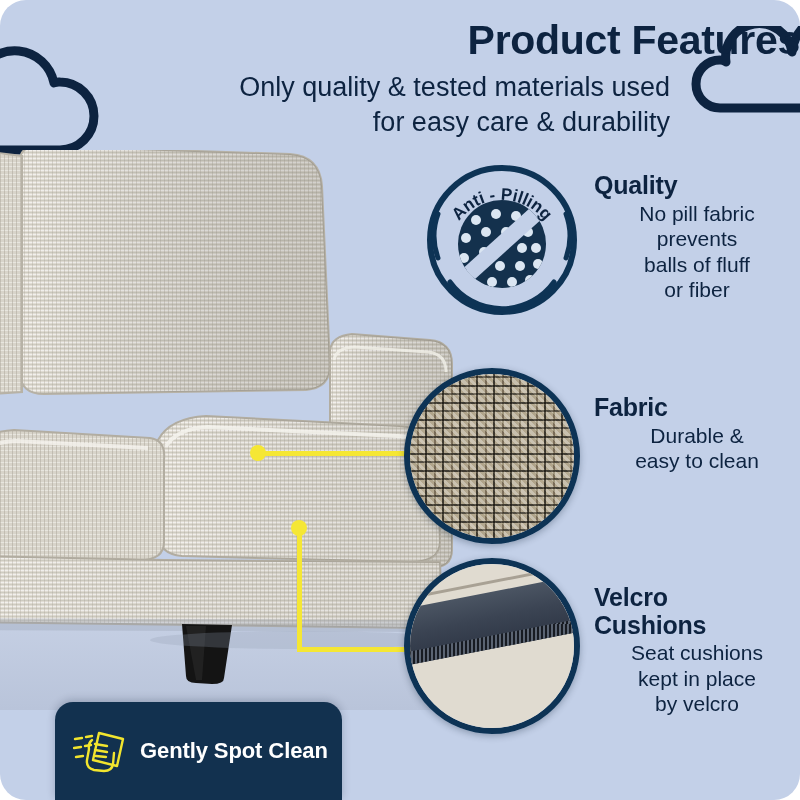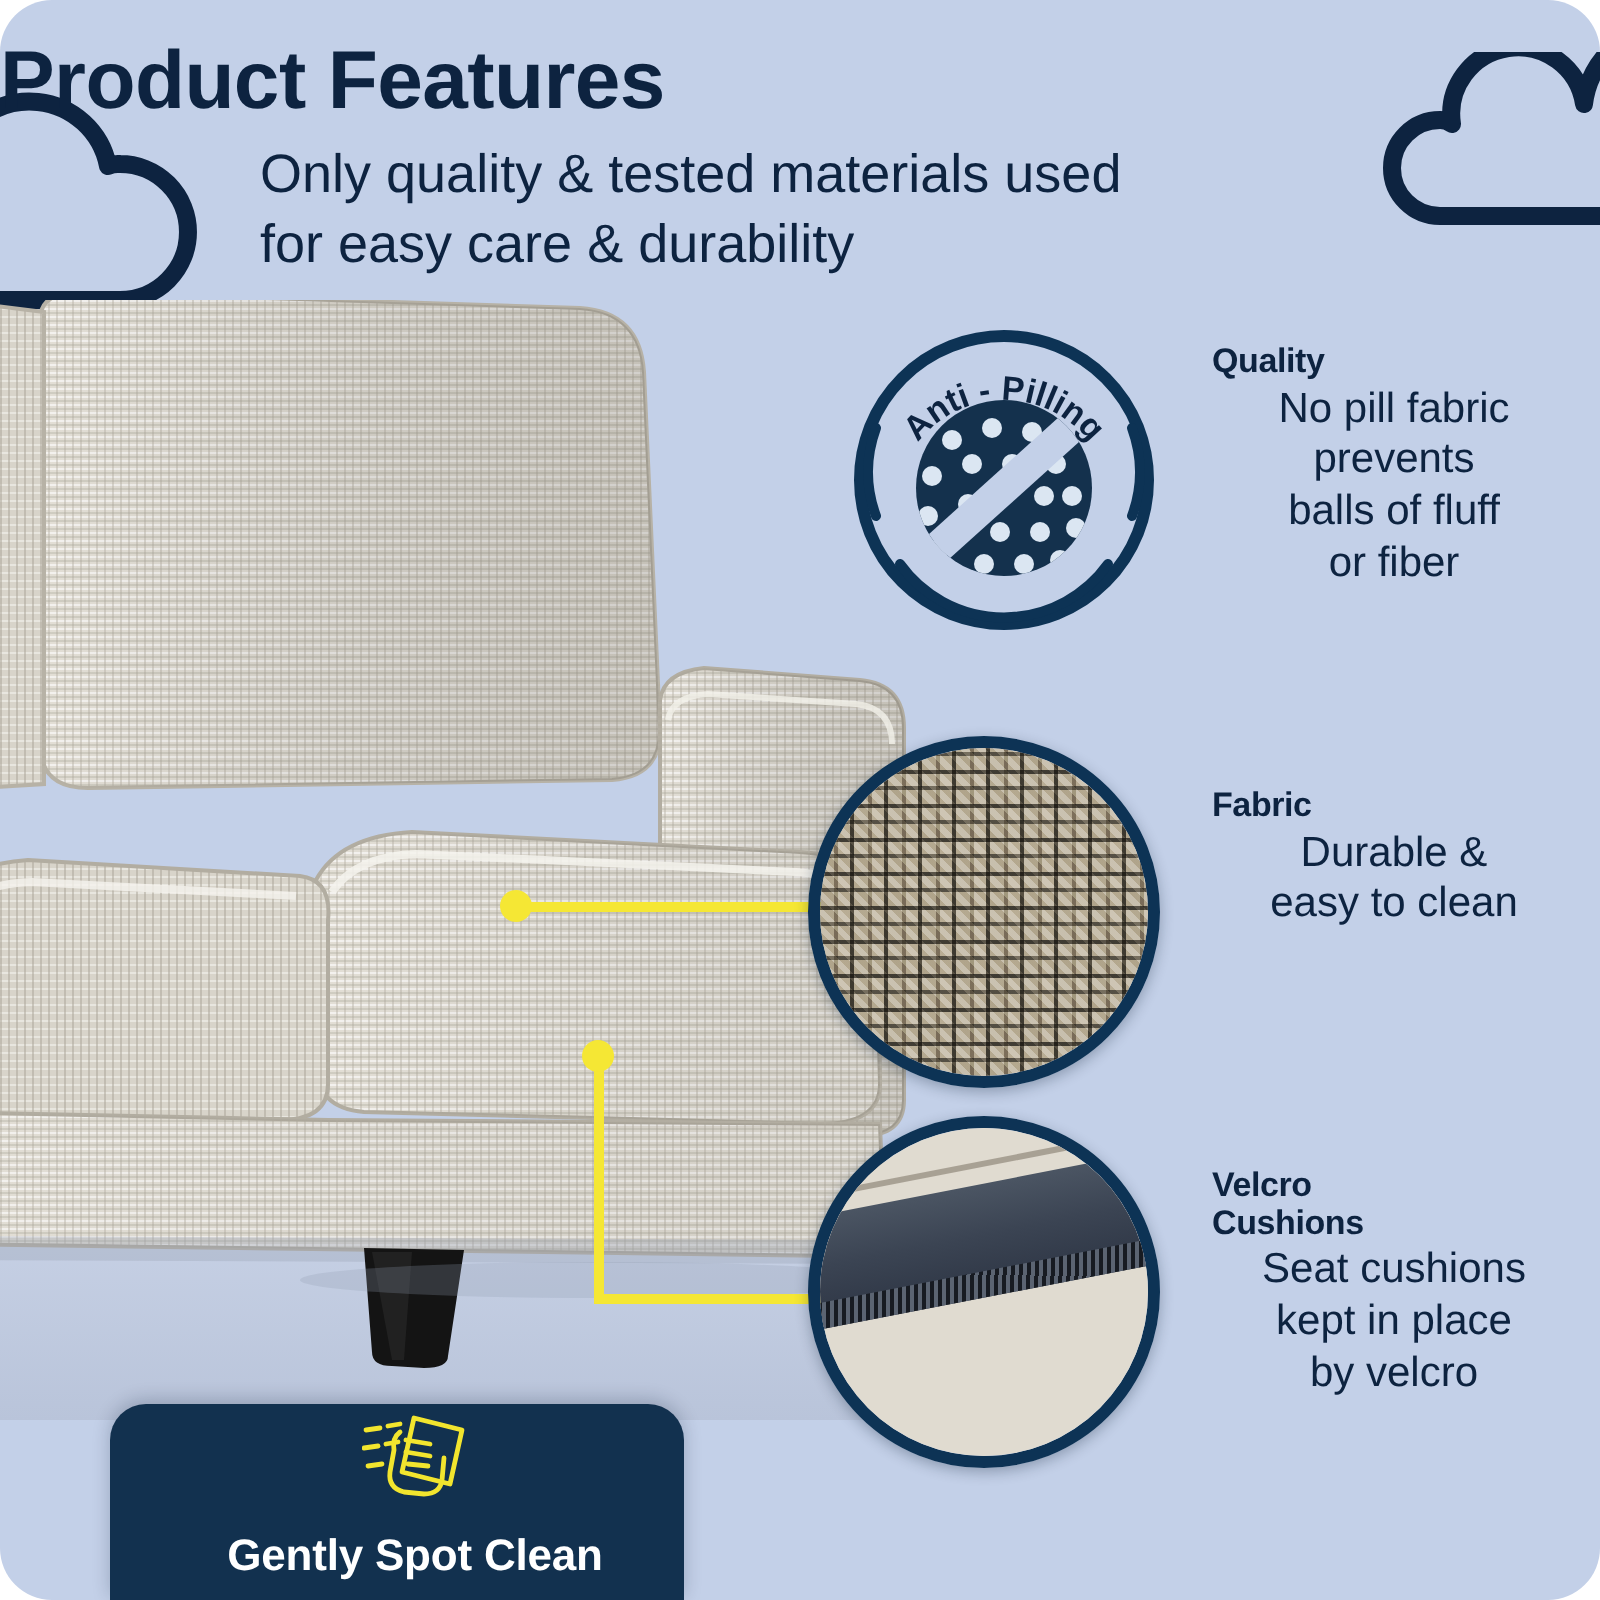--- a/index.html
+++ b/index.html
@@ -39,21 +39,21 @@
     width: 150px;
     height: 92px;
   }
 
   
   .head-wrap {
     position: absolute;
     left: 0;
     top: 18px;
     width: 800px;
-    text-align: left;
+    text-align: right;
     z-index: 20;
   }
   .title {
     font-size: 41px;
     font-weight: bold;
     color: #0d2340;
     letter-spacing: -0.3px;
     line-height: 1.08;
     margin: 0;
   }
@@ -173,22 +173,22 @@
 
   
   .feature {
     position: absolute;
     left: 594px;
     width: 206px;
     z-index: 18;
     color: #0d2340;
   }
   .feature h3 {
-    margin: 0 0 1px 12px;
-    font-size: 17px;
+    margin: 0 0 1px 0;
+    font-size: 25px;
     font-weight: bold;
     line-height: 1.1;
     letter-spacing: -0.2px;
   }
   .feature p {
     margin: 0;
     font-size: 21px;
     line-height: 1.22;
     font-weight: 400;
     text-align: center;
@@ -206,21 +206,20 @@
     height: 98px;
     background: #12314f;
     border-radius: 18px 18px 0 0;
     display: flex;
     align-items: center;
     gap: 13px;
     padding-left: 18px;
     box-sizing: border-box;
     z-index: 25;
     box-shadow: 0 -2px 9px rgba(10,25,45,.22);
-    flex-direction: column;
   }
   #banner .btext {
     color: #ffffff;
     font-size: 22px;
     font-weight: bold;
     line-height: 1.16;
     letter-spacing: -0.1px;
   }
 </style>
 </head>

